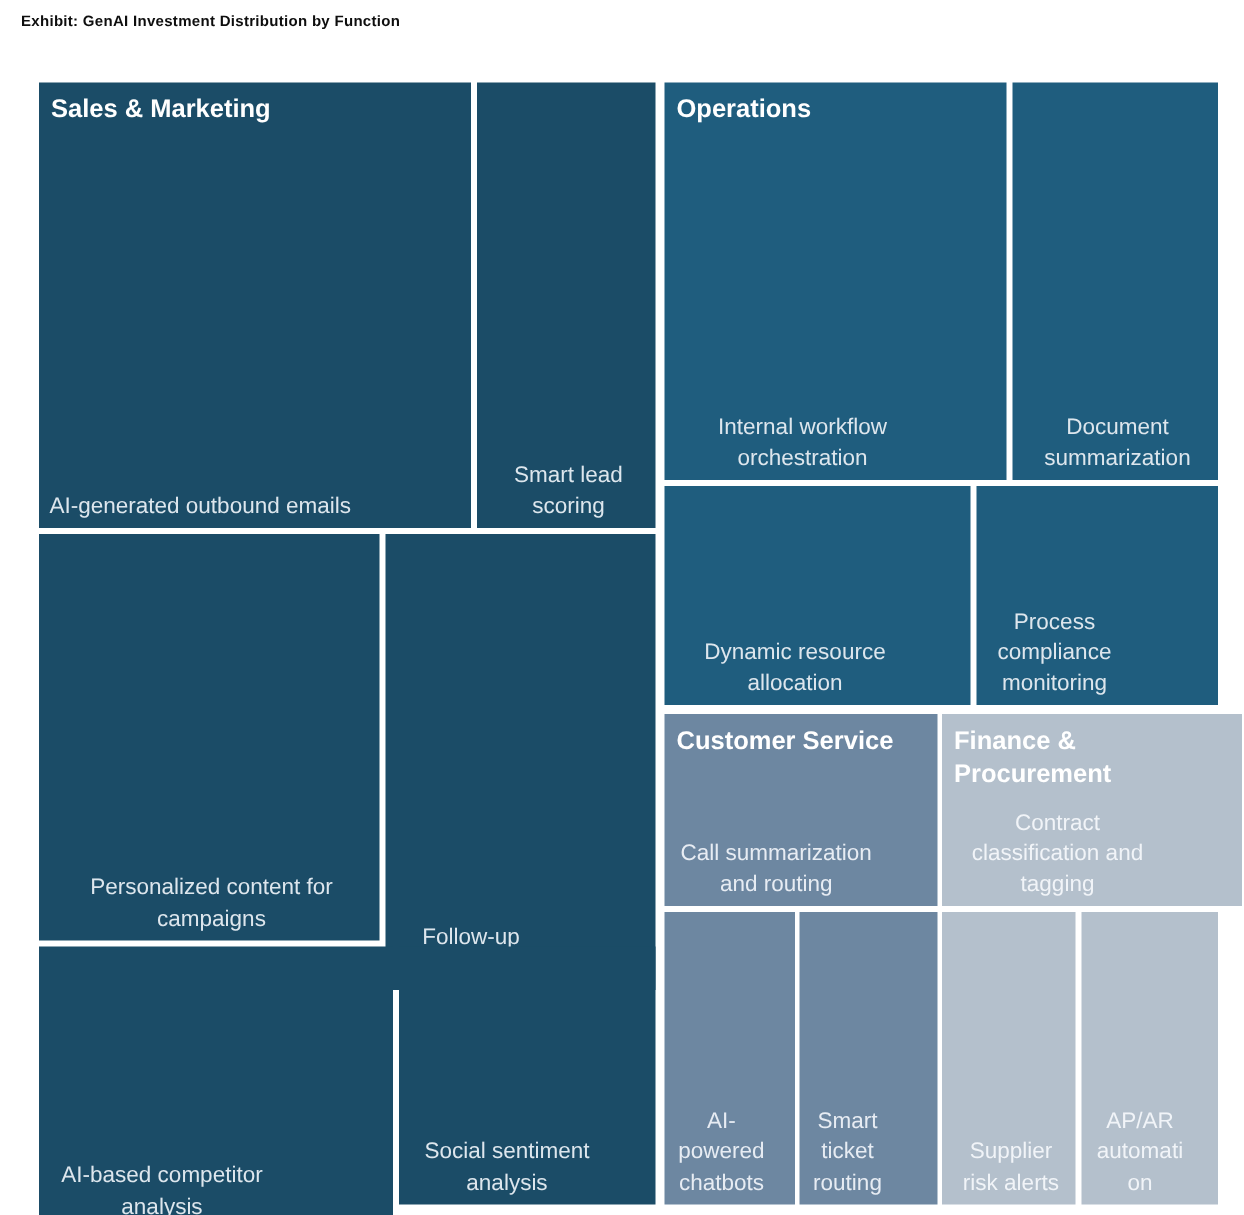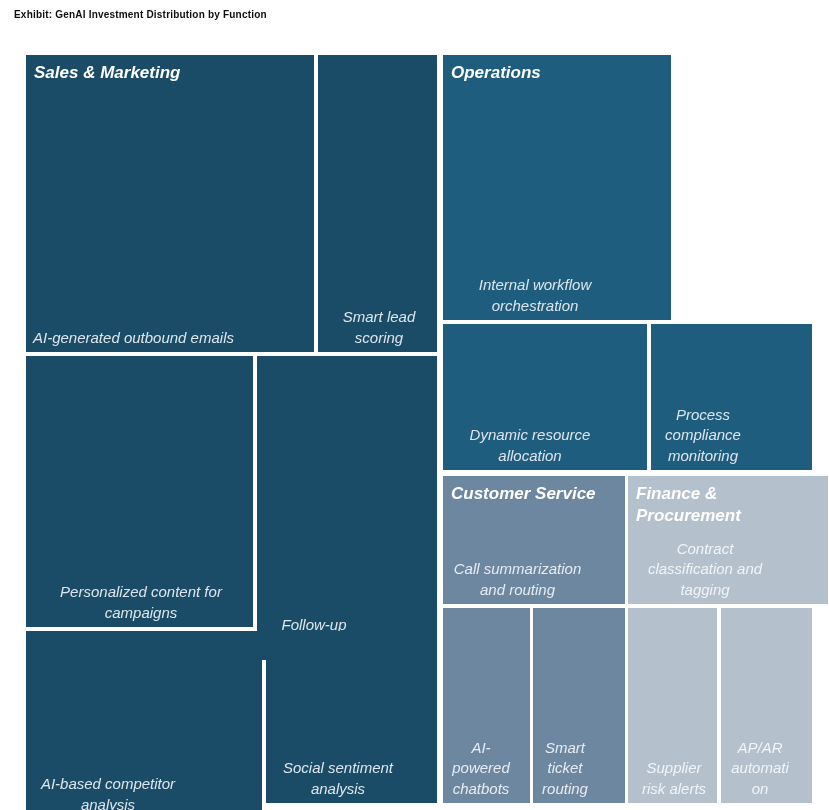--- a/index.html
+++ b/index.html
@@ -5,21 +5,21 @@
   html,body{margin:0;padding:0;}
   body{
     width:829px;height:810px;position:relative;background:#ffffff;
     font-family:"Liberation Sans", sans-serif;overflow:hidden;
   }
   .chart-title{
     position:absolute;left:14px;top:9px;margin:0;
     font-size:10px;font-weight:700;color:#0e0e0e;letter-spacing:.2px;
   }
   .treemap{position:absolute;left:26px;top:55px;width:786px;height:748px;}
-  .cell{position:absolute;box-sizing:border-box;font-style:italic;}
+  .cell{position:absolute;box-sizing:border-box;}
   
   .g0{background:#1b4c67;color:#dde6ed;}
   .g1{background:#1f5d7e;color:#dde6ed;padding-left:48px;}
   .g2{background:#6d87a1;color:#e7ecf3;}
   .g3{background:#b4c0cc;color:#f1f4f8;}
   .ghead{
     position:absolute;top:7px;left:8px;right:6px;
     font-size:17px;font-weight:700;color:#ffffff;line-height:1.3;text-align:left;
   }
   .label{
@@ -52,20 +52,23 @@
     <div class="label" style="max-width:150px;">AI-based competitor analysis</div>
   </div>
   <div class="cell g0" style="left:240px;top:576px;width:171px;height:172px;">
     <div class="label" style="max-width:130px;">Social sentiment analysis</div>
   </div>
 
   <div class="cell g1" style="left:417px;top:0px;width:228px;height:265px;">
     <div class="ghead">Operations</div>
     <div class="label" style="max-width:170px;">Internal workflow orchestration</div>
   </div>
+  <div class="cell g1" style="left:649px;top:0px;width:137px;height:265px;">
+    <div class="label">Document summarization</div>
+  </div>
   <div class="cell g1" style="left:417px;top:269px;width:204px;height:146px;">
     <div class="label" style="max-width:160px;">Dynamic resource allocation</div>
   </div>
   <div class="cell g1" style="left:625px;top:269px;width:161px;height:146px;">
     <div class="label" style="max-width:90px;">Process compliance monitoring</div>
   </div>
 
   <div class="cell g2" style="left:417px;top:421px;width:182px;height:128px;">
     <div class="ghead">Customer Service</div>
     <div class="label" style="max-width:135px;">Call summarization and routing</div>

